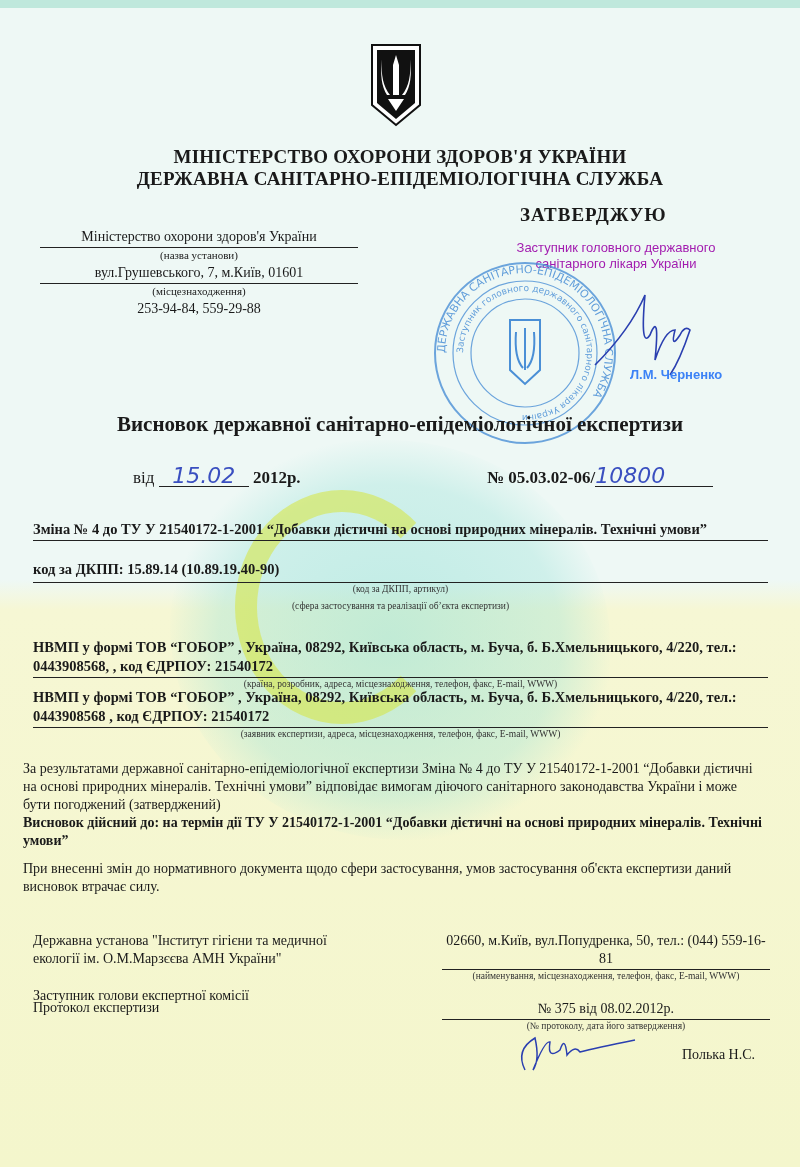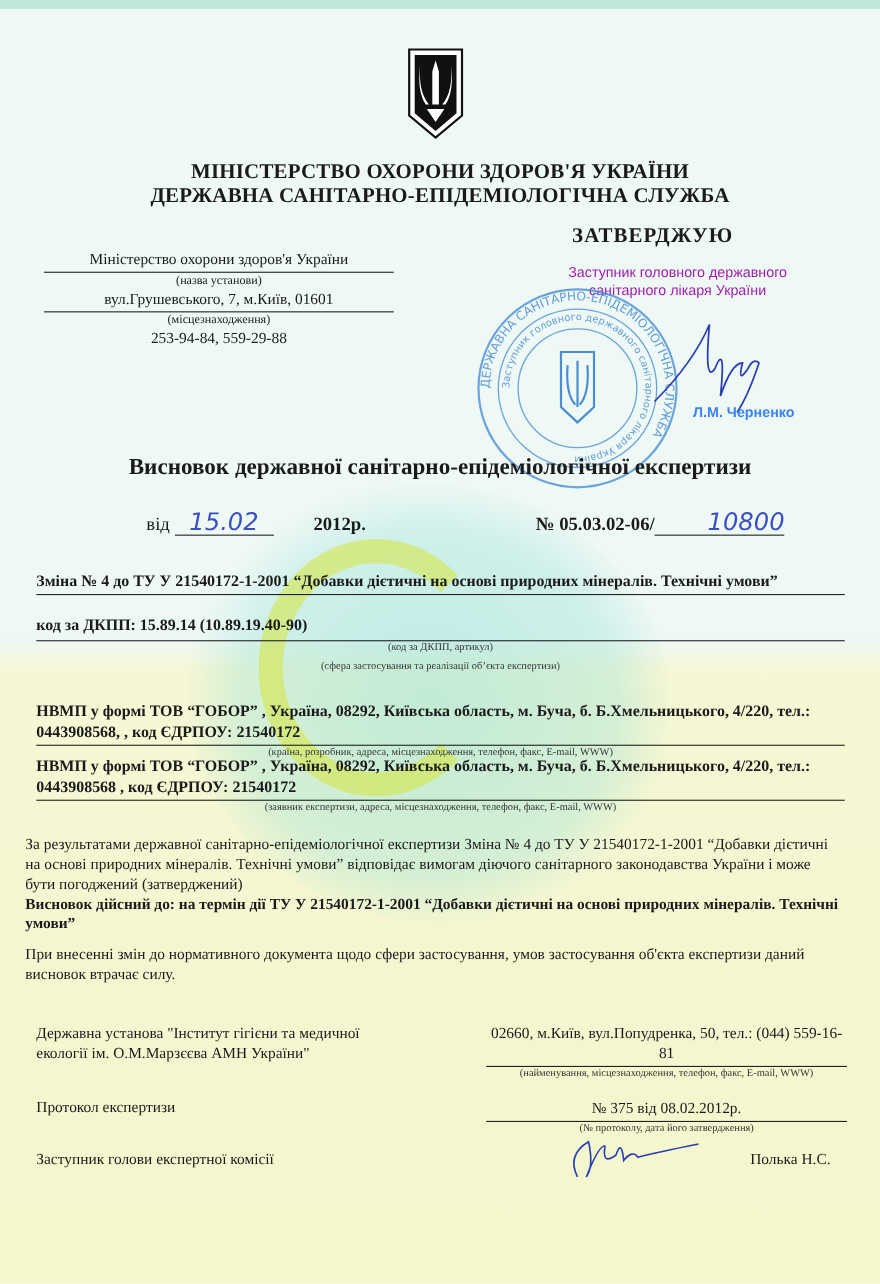--- a/index.html
+++ b/index.html
@@ -22,37 +22,37 @@
   .left-block .cap { text-align:center; font-size:11px; line-height:14px; margin-bottom:2px; }
   .left-block .plain { text-align:center; line-height:18px; }
   .approve { left:520px; top:204px; font-size:19px; font-weight:bold; letter-spacing:1px; }
   .deputy { left:496px; top:240px; width:240px; font-family:"Liberation Sans", sans-serif; font-size:13px; text-align:center; line-height:16px; color:#a21caf; }
   .signer1 { left:630px; top:367px; font-family:"Liberation Sans", sans-serif; font-size:13px; font-weight:bold; color:#3b82f6; }
   .stamp { left:430px; top:258px; width:190px; height:190px; }
   .sig1 { left:590px; top:290px; width:120px; height:90px; }
   .title { left:0; width:800px; top:412px; font-size:21px; font-weight:bold; text-align:center; }
   .datebox { left:133px; top:466px; font-size:17px; }
   .datebox .u { display:inline-block; width:90px; border-bottom:1.4px solid #222; text-align:center; font-family:"DejaVu Sans", sans-serif; font-style:italic; color:#3a4fc0; font-size:22px; line-height:20px; }
-  .datebox b { font-weight:bold;margin-left:32px; }
+  .datebox b { font-weight:bold; }
   .numbox { left:487px; top:466px; font-size:17px; font-weight:bold; }
-  .numbox .u { display:inline-block; width:118px; border-bottom:1.4px solid #222; text-align:right; font-family:"DejaVu Sans", sans-serif; font-style:italic; font-weight:normal; color:#3a4fc0; font-size:22px; line-height:20px; }
+  .numbox .u { display:inline-block; width:118px; border-bottom:1.4px solid #222; text-align:left; font-family:"DejaVu Sans", sans-serif; font-style:italic; font-weight:normal; color:#3a4fc0; font-size:22px; line-height:20px; }
   .field { position:absolute; left:33px; width:735px; }
   .field .v { font-size:14.5px; font-weight:bold; line-height:19px; border-bottom:1.3px solid #222; padding-bottom:1px; }
   .field .cap { font-size:9.5px; text-align:center; line-height:12px; color:#333; }
   .para { position:absolute; left:23px; width:740px; font-size:14px; line-height:18px; }
   .para b { font-weight:bold; }
   .inst-left { left:33px; top:932px; width:330px; font-size:14px; line-height:18px; }
   .inst-right { left:442px; top:932px; width:328px; font-size:14px; }
   .inst-right .v { text-align:center; line-height:18px; border-bottom:1.3px solid #222; padding-bottom:1px; }
   .inst-right .cap { text-align:center; font-size:9.5px; line-height:12px; color:#333; }
   .proto-label { left:33px; top:1000px; font-size:14px; }
   .proto-right { left:442px; top:1000px; width:328px; font-size:14px; }
   .proto-right .v { text-align:center; line-height:18px; border-bottom:1.3px solid #222; padding-bottom:1px; }
   .proto-right .cap { text-align:center; font-size:9.5px; line-height:12px; color:#333; }
-  .dep-label { left:33px; top:1047px; font-size:14px; }
+  .dep-label { left:33px; top:988px; font-size:14px; }
   .sig2 { left:505px; top:1030px; width:140px; height:45px; }
   .dep-name { left:682px; top:1047px; font-size:14px; }
 </style>
 </head>
 <body>
 
 <div class="topband"></div>
 <div class="watermark"></div>
 <div class="wm-e"></div>
 

